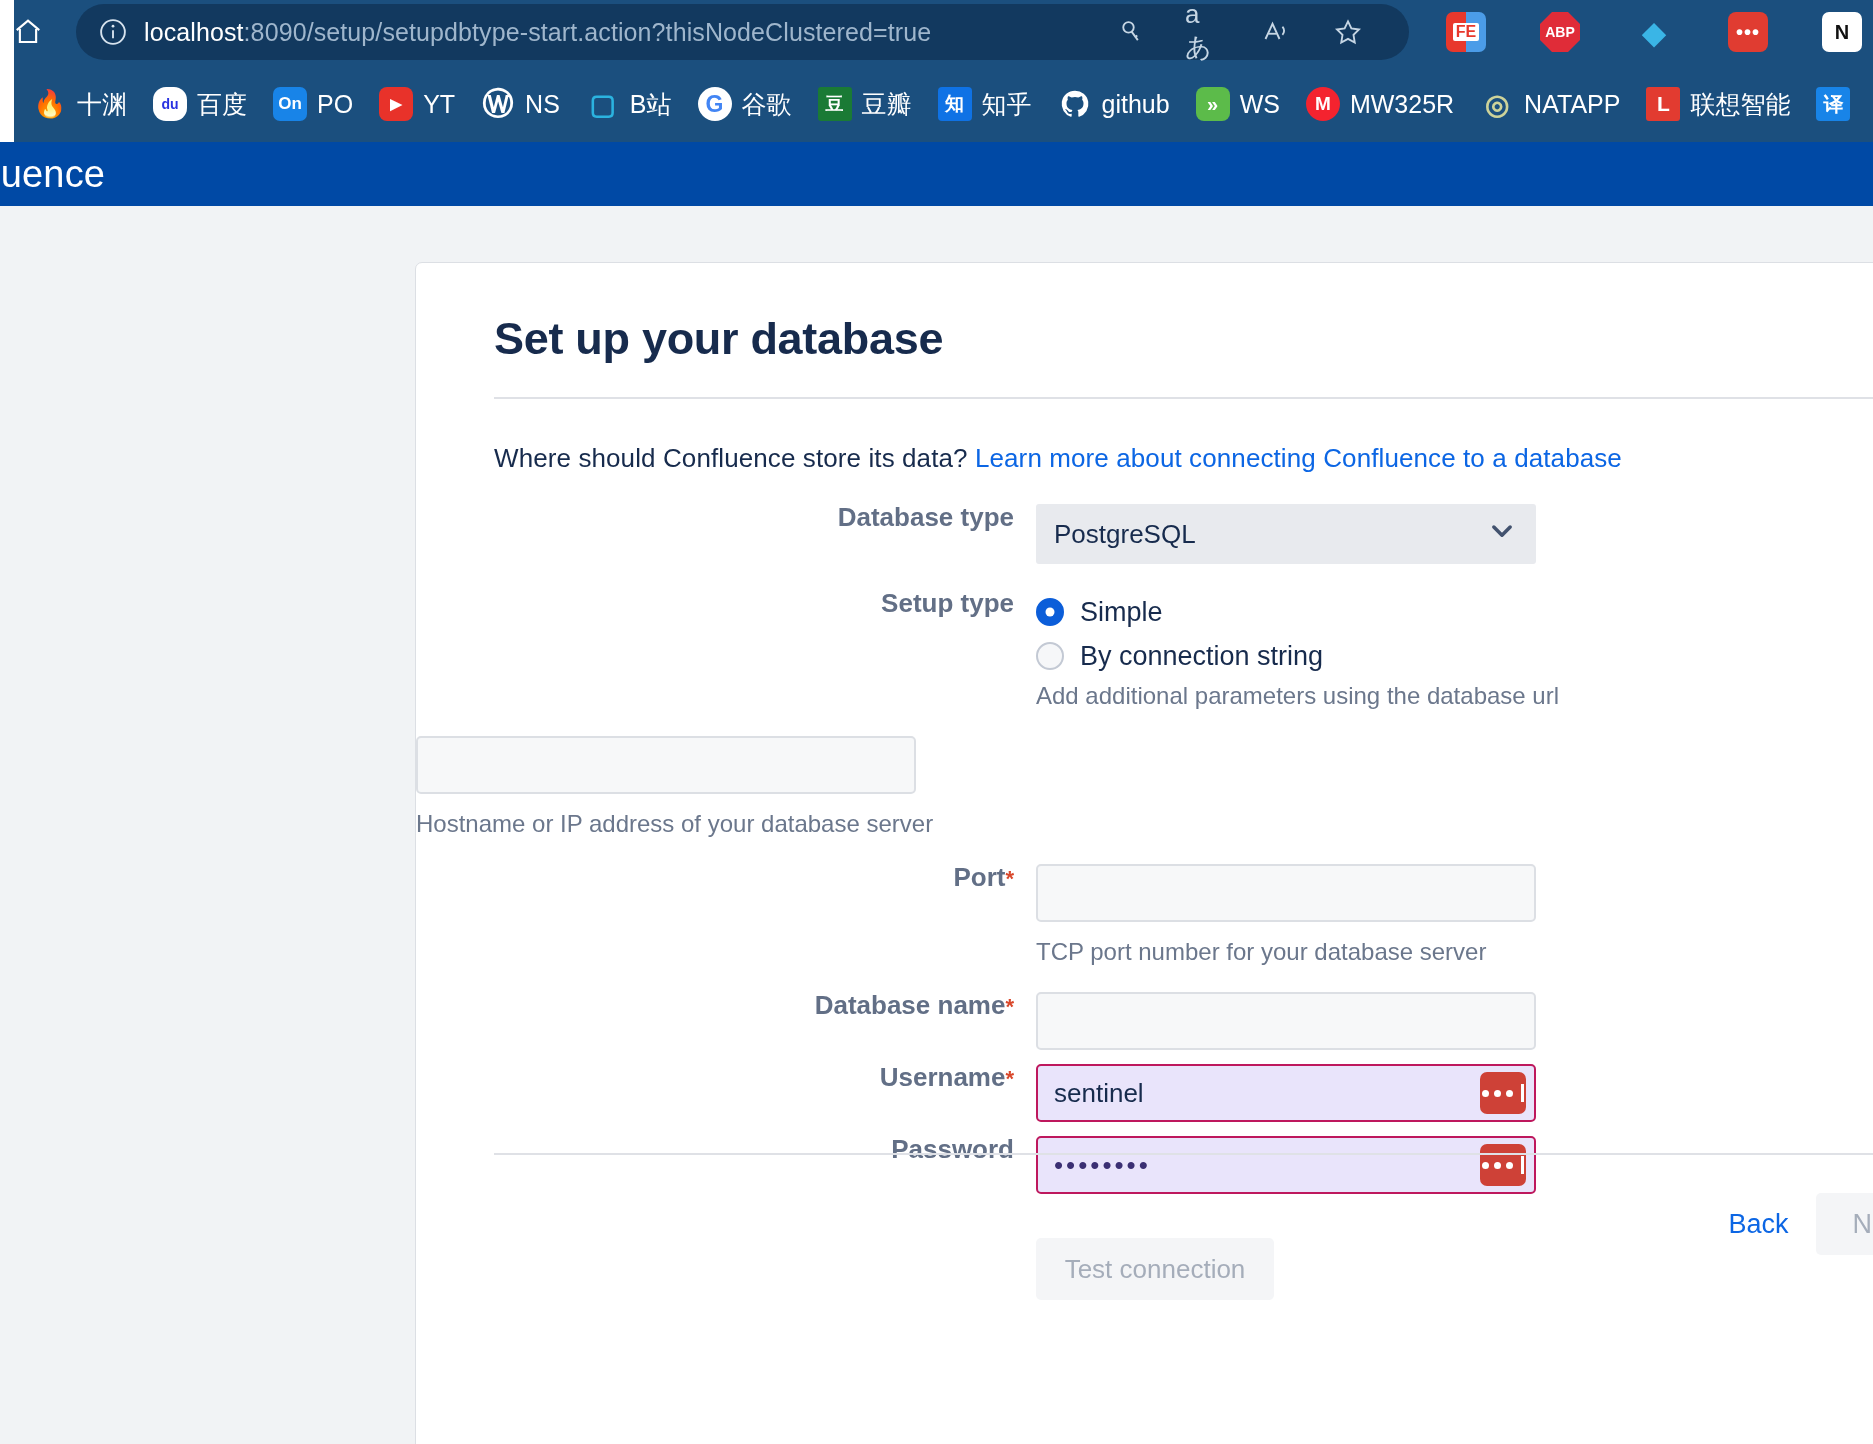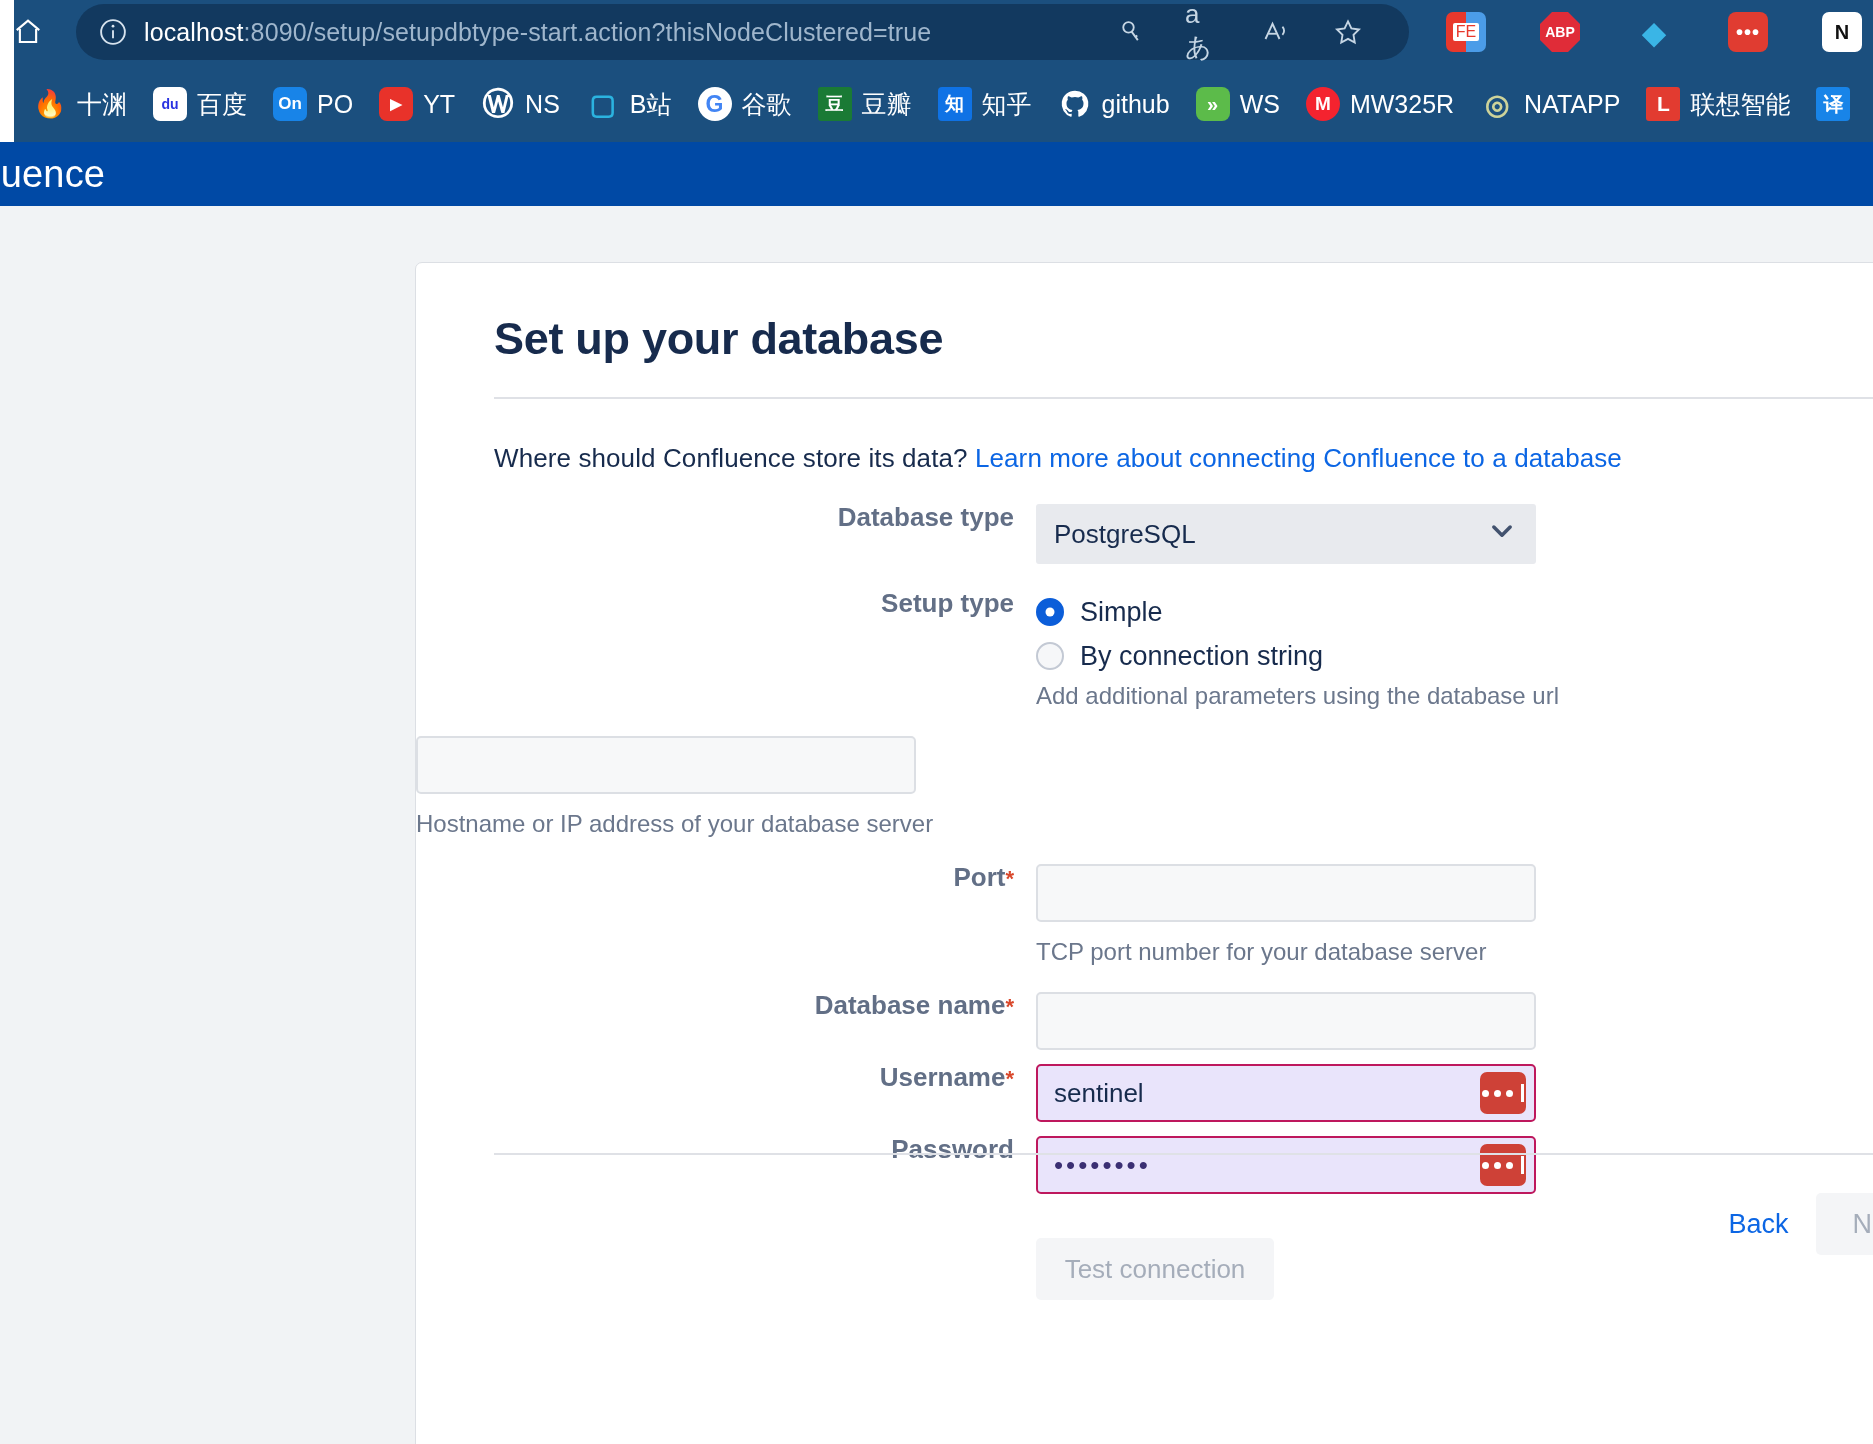--- a/index.html
+++ b/index.html
@@ -80,21 +80,21 @@
   .ext-icon {
     width: 40px; height: 40px;
     border-radius: 7px;
     display: flex; align-items: center; justify-content: center;
     font-size: 17px; font-weight: bold; color: #fff;
     overflow: hidden;
   }
   .ext-fe { background: linear-gradient(90deg,#e8382c 0 50%, #4b9ce8 50% 100%); position: relative; }
   .ext-fe span {
     background: #ffffff; color: #e8382c;
-    font-size: 16px; font-weight: normal;
+    font-size: 16px; font-weight: bold;
     padding: 1px 3px; border-radius: 2px; line-height: 1;
   }
   .ext-abp {
     background: #e02c38; color: #fff; font-size: 14px;
     clip-path: polygon(30% 0,70% 0,100% 30%,100% 70%,70% 100%,30% 100%,0 70%,0 30%);
   }
   .ext-diamond { background: transparent; color: #3ab5e6; font-size: 30px; }
   .ext-dots { background: #e03c31; border-radius: 8px; color:#fff; font-size: 20px; letter-spacing:1px; }
   .ext-ninja { background: #ffffff; color: #111; font-size: 20px; }
 
@@ -118,21 +118,21 @@
   }
   .bm-ico {
     width: 34px; height: 34px;
     border-radius: 6px;
     display: flex; align-items: center; justify-content: center;
     font-size: 17px; font-weight: bold; color: #fff;
     flex: 0 0 auto;
     overflow: hidden;
   }
   .bm-flame { background: transparent; font-size: 27px; }
-  .bm-baidu { background: #ffffff; color: #2932e1; font-size: 14px; border-radius: 7px;}
+  .bm-baidu { background: #ffffff; color: #2932e1; font-size: 14px; border-radius: 13px;}
   .bm-on { background: #1884e8; color: #fff; font-size: 17px; border-radius: 7px; }
   .bm-yt { background: #e8322a; border-radius: 8px; color: #fff; font-size: 15px; }
   .bm-wp { background: transparent; color: #ffffff; font-size: 31px; }
   .bm-bili { background: transparent; color: #2bb3e0; font-size: 28px; }
   .bm-google { background: #ffffff; color: #4285f4; font-size: 23px; font-weight: bold; border-radius: 50%; }
   .bm-douban { background: #1a7a35; color: #fff; font-size: 18px; border-radius: 3px; }
   .bm-zhihu { background: #0f72e5; color: #fff; font-size: 19px; border-radius: 4px; }
   .bm-github { background: transparent; color: #ffffff; font-size: 32px; }
   .bm-ws { background: #5cbb4a; color: #fff; font-size: 20px; border-radius: 8px; }
   .bm-mw { background: #f4232f; color: #fff; font-size: 19px; border-radius: 50%; }

